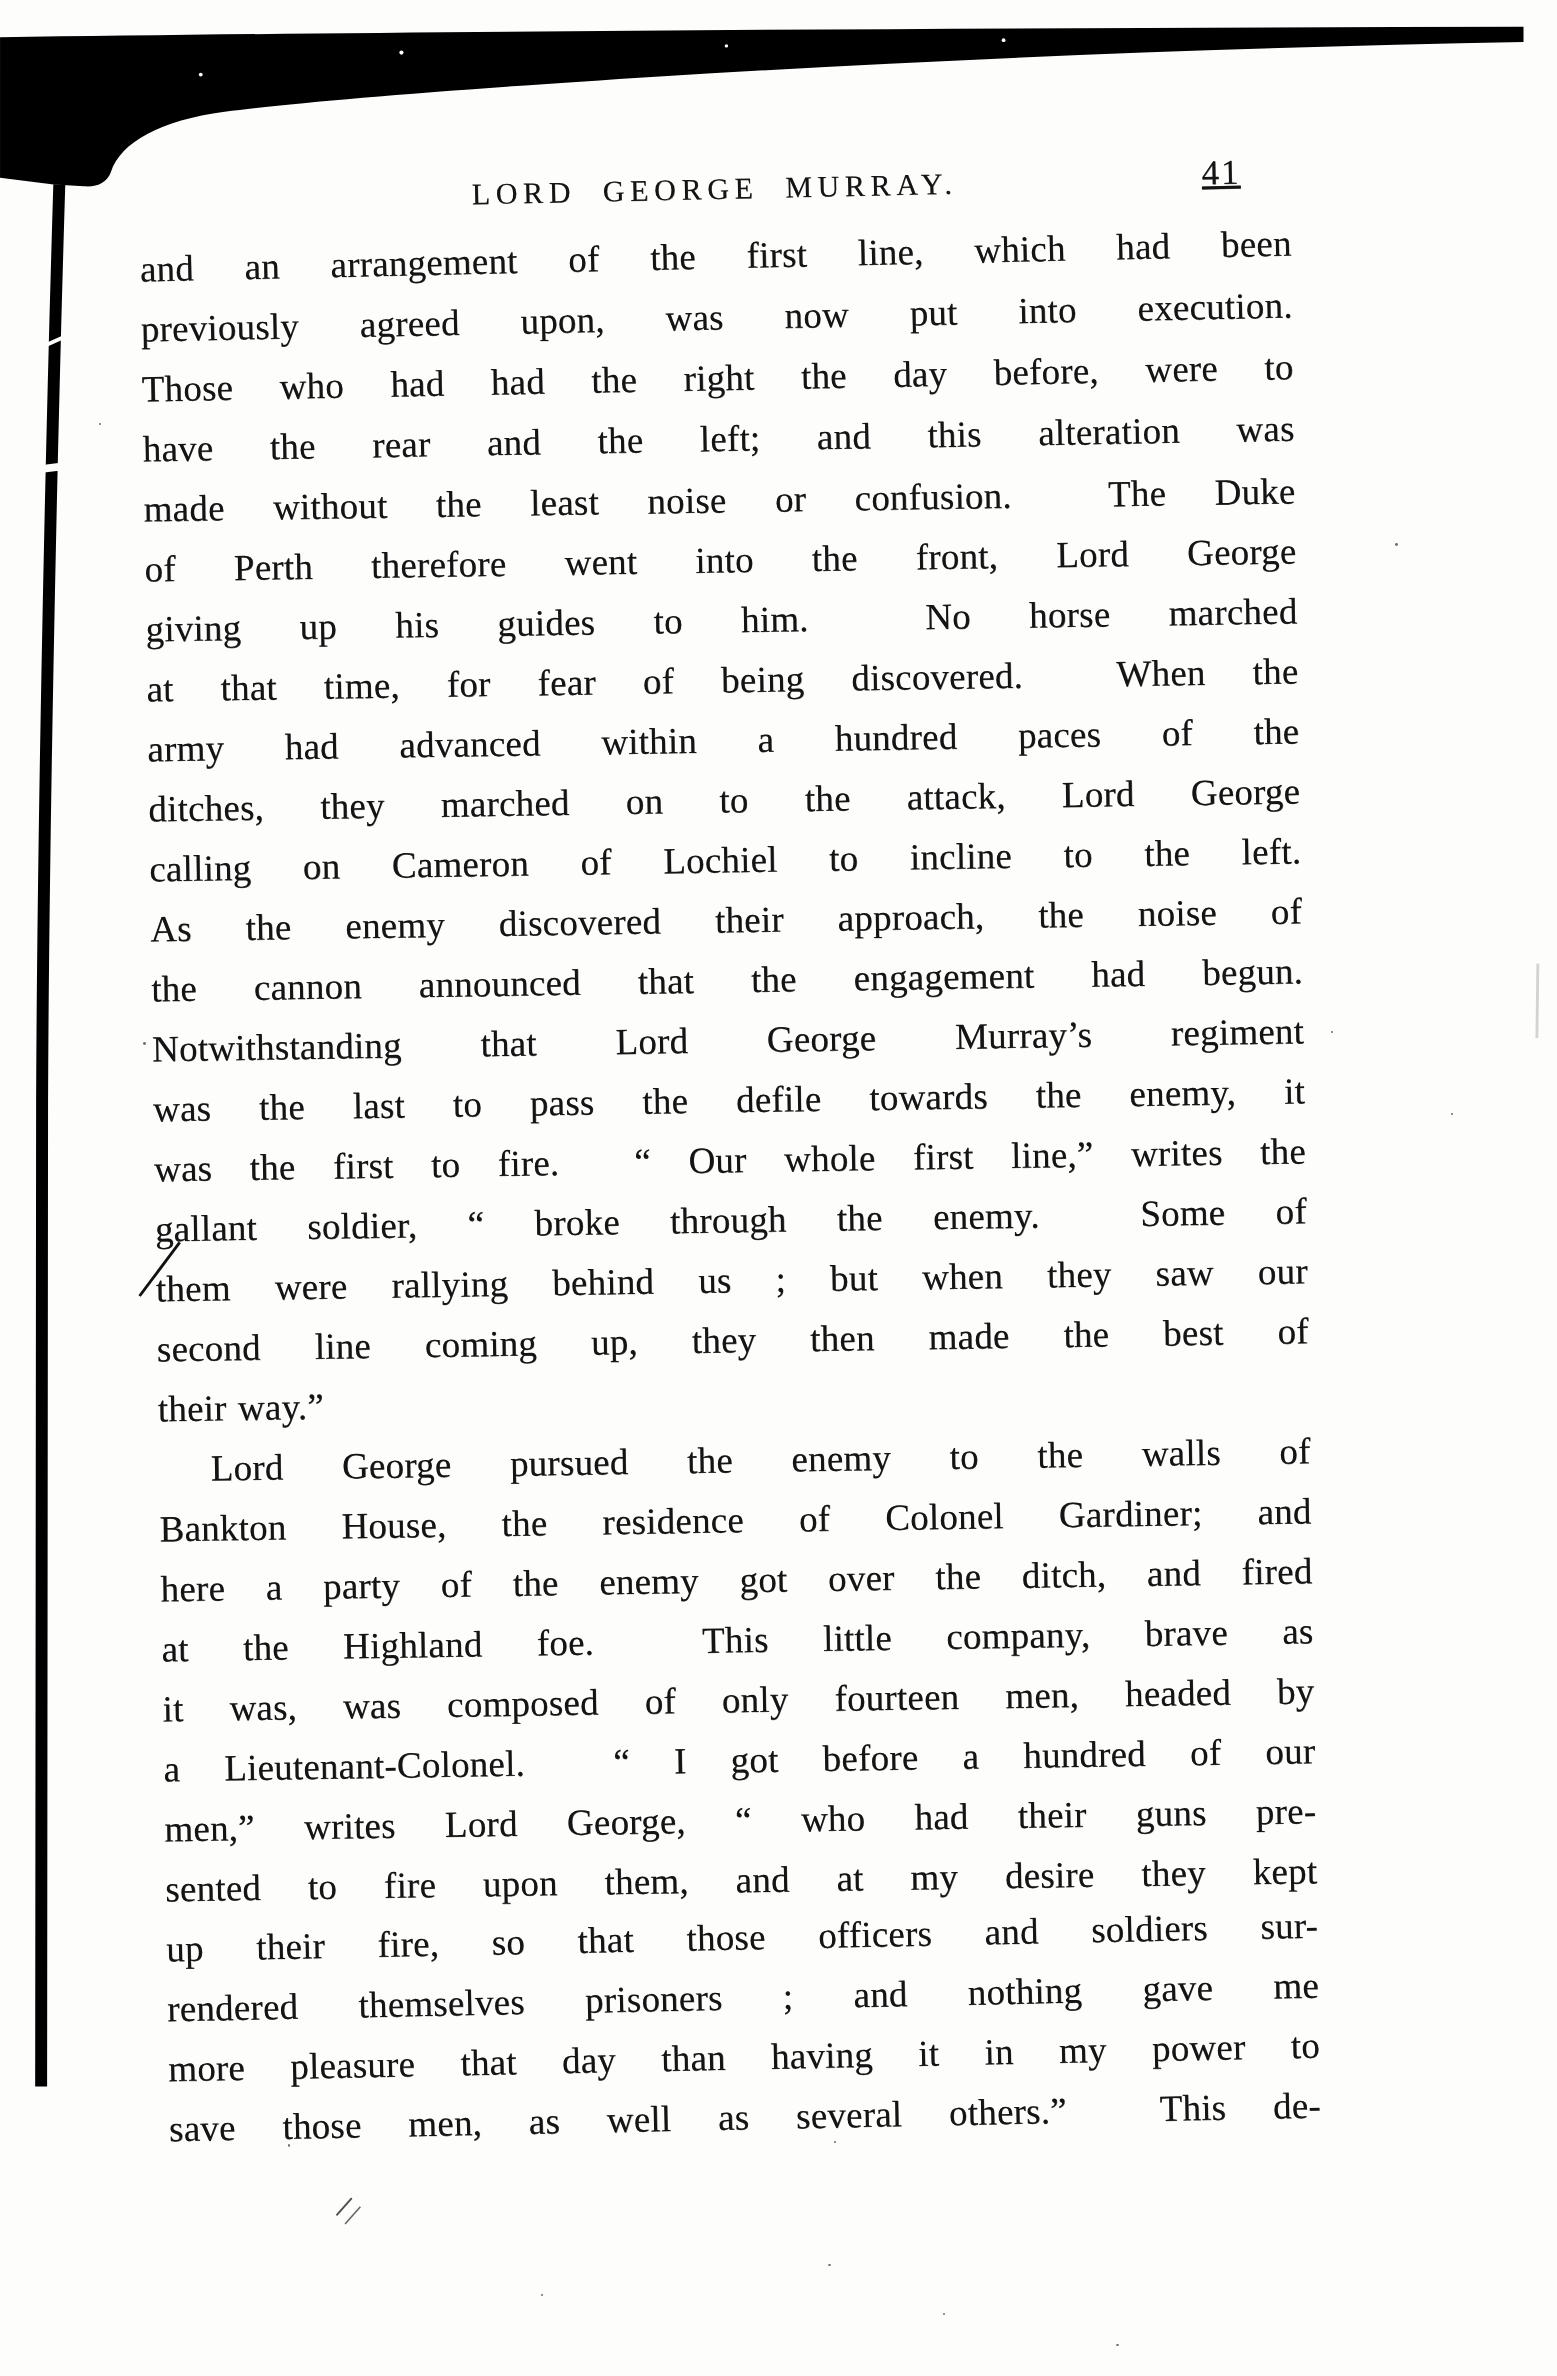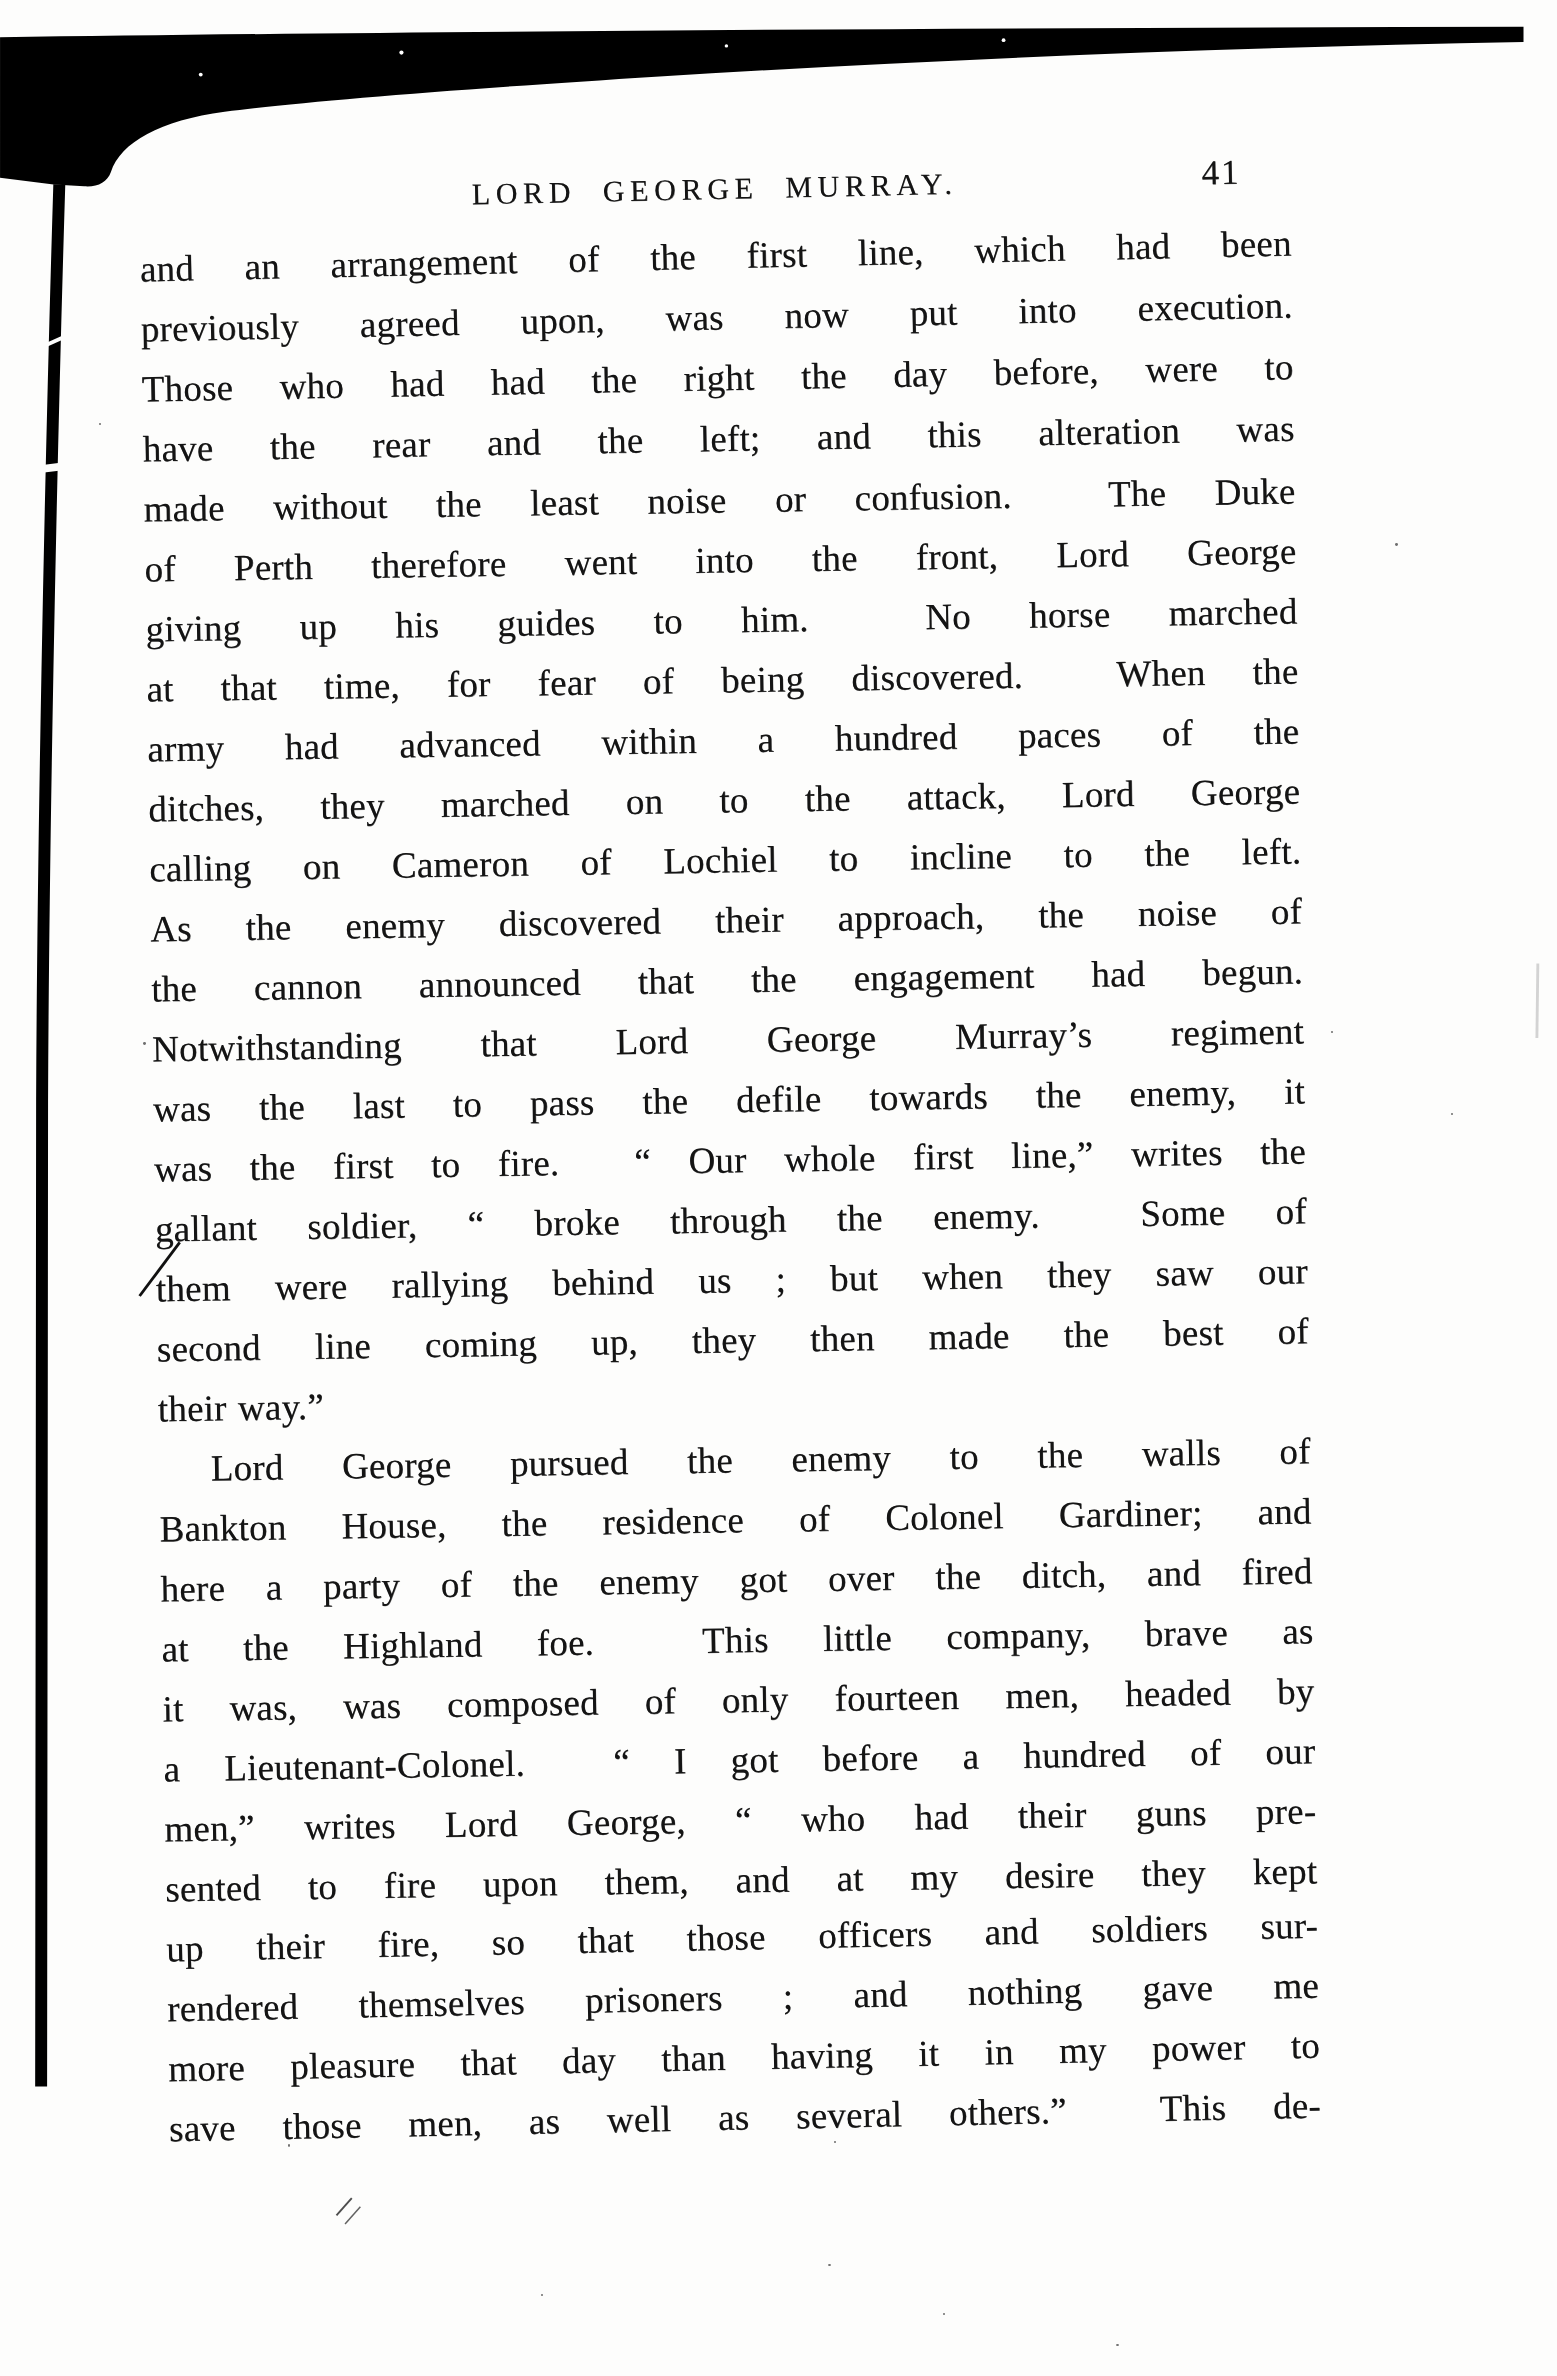--- a/index.html
+++ b/index.html
@@ -20,20 +20,21 @@
     transform:rotate(-0.35deg);transform-origin:left center;
   }
   .title{
     position:absolute;left:0;right:0;top:0;text-align:center;
     font-size:30px;letter-spacing:5.7px;word-spacing:13.4px;
     text-shadow:0.3px 0.3px 0 rgba(10,10,10,0.55);
   }
   .pagenum{
     position:absolute;right:50px;top:-7.6px;font-size:35px;letter-spacing:1.9px;
     text-shadow:0.3px 0.3px 0 rgba(10,10,10,0.55);
+    text-decoration:underline;
   }
   .textblock{margin-top:1.9px;}
   .line{
     height:60px;line-height:60px;font-size:37px;
     white-space:pre-wrap;
     text-align:justify;text-align-last:justify;
     letter-spacing:0.2px;word-spacing:1.9px;
     text-shadow:0.3px 0.3px 0 rgba(10,10,10,0.55);
   }
   .line.short{text-align-last:left;}

